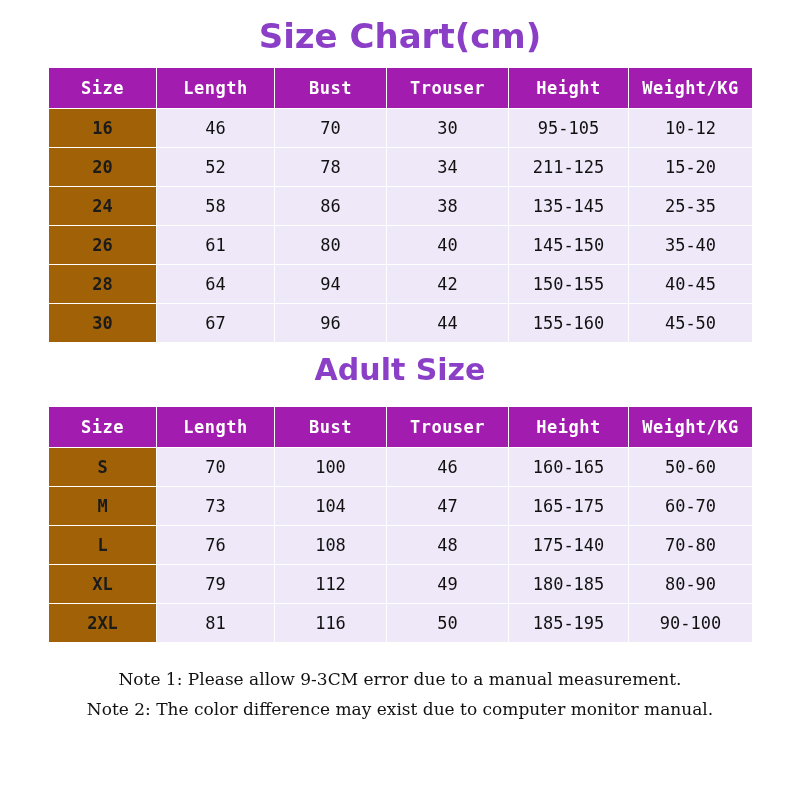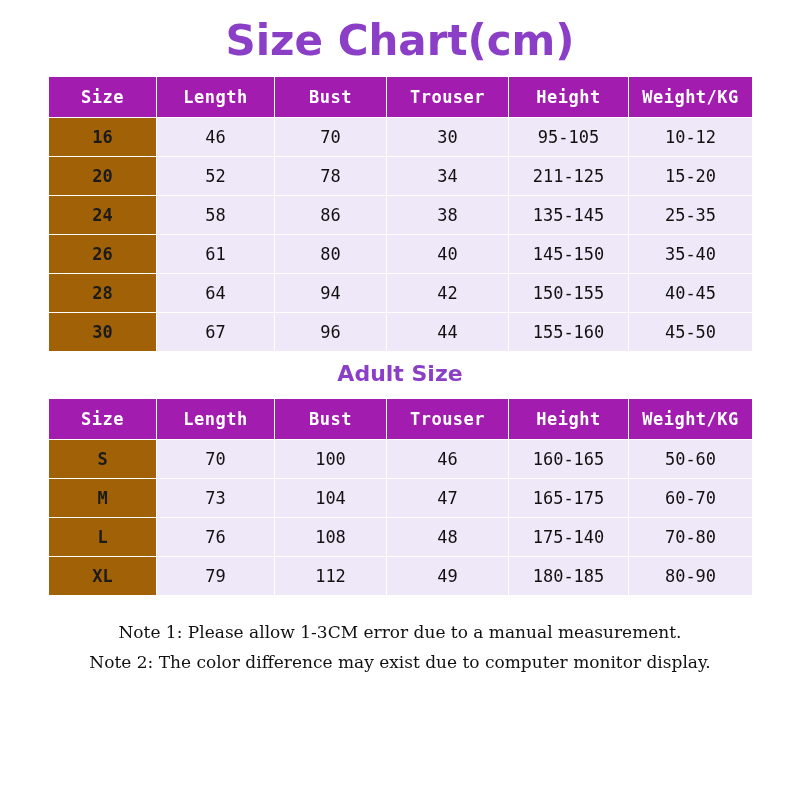--- a/index.html
+++ b/index.html
@@ -19,35 +19,35 @@
     height: 800px;
     position: relative;
     box-sizing: border-box;
     padding: 0 48px;
   }
   .title {
     text-align: center;
     color: #8b3fc7;
     font-family: "DejaVu Sans", sans-serif;
     font-weight: bold;
-    font-size: 42px;
+    font-size: 34px;
     letter-spacing: 0px;
     margin: 0;
     padding-top: 18px;
     padding-bottom: 10px;
     line-height: 1.1;
   }
   .subtitle {
     text-align: center;
     color: #8b3fc7;
     font-weight: bold;
-    font-size: 22px;
+    font-size: 30px;
     margin: 0;
     padding-top: 10px;
-    padding-bottom: 12px;
+    padding-bottom: 20px;
     line-height: 1.1;
   }
   table {
     border-collapse: collapse;
     width: 704px;
     table-layout: fixed;
     font-family: "DejaVu Sans Mono", monospace;
   }
   table.kids { margin-top: 2px; }
   th, td {
@@ -216,21 +216,29 @@
         <td>70-80</td>
       </tr>
       <tr>
         <td class="sizecell">XL</td>
         <td>79</td>
         <td>112</td>
         <td>49</td>
         <td>180-185</td>
         <td>80-90</td>
       </tr>
+      <tr>
+        <td class="sizecell">2XL</td>
+        <td>81</td>
+        <td>116</td>
+        <td>50</td>
+        <td>185-195</td>
+        <td>90-100</td>
+      </tr>
     </tbody>
   </table>
 
   <div class="notes">
-    <div>Note 1: Please allow 1-3CM error due to a manual measurement.</div>
-    <div>Note 2: The color difference may exist due to computer monitor display.</div>
+    <div>Note 1: Please allow 9-3CM error due to a manual measurement.</div>
+    <div>Note 2: The color difference may exist due to computer monitor manual.</div>
   </div>
 
 </div>
 
 </body></html>

